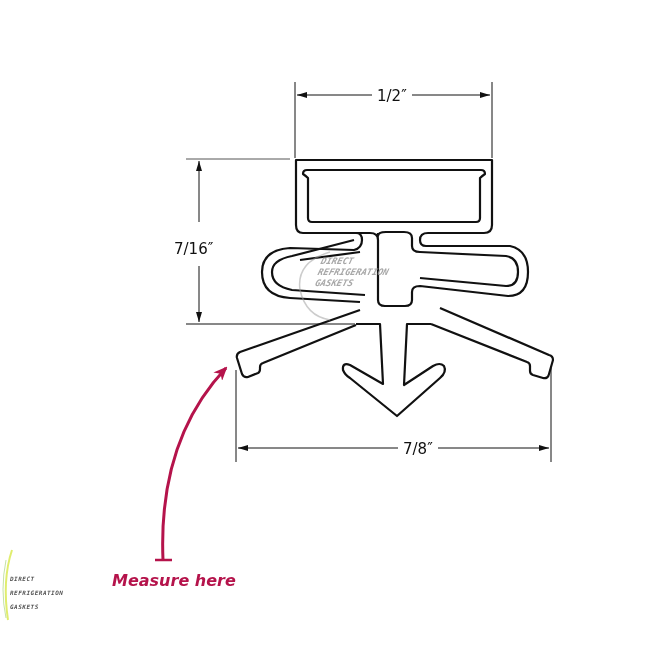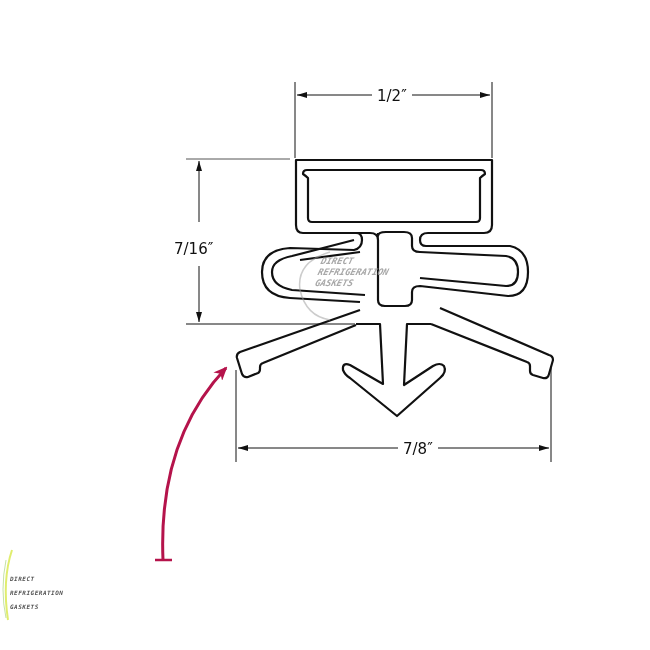--- a/index.html
+++ b/index.html
@@ -86,20 +86,21 @@
 
     <g opacity="0.5">
       <path d="M330,252 Q296,262 300,290 Q306,316 330,320" fill="none" stroke="#999" stroke-width="1.5"></path>
     </g>
   </svg>
 
   <div class="dim-label" id="dim-top">1/2″</div>
   <div class="dim-label" id="dim-left">7/16″</div>
   <div class="dim-label" id="dim-bottom">7/8″</div>
 
+  <div id="measure-label">Measure here</div>
 
   <div id="wm-center">
     <div>DIRECT</div>
     <div>REFRIGERATION</div>
     <div>GASKETS</div>
   </div>
 
   <div id="wm-corner">
     <div>DIRECT</div>
     <div>REFRIGERATION</div>

